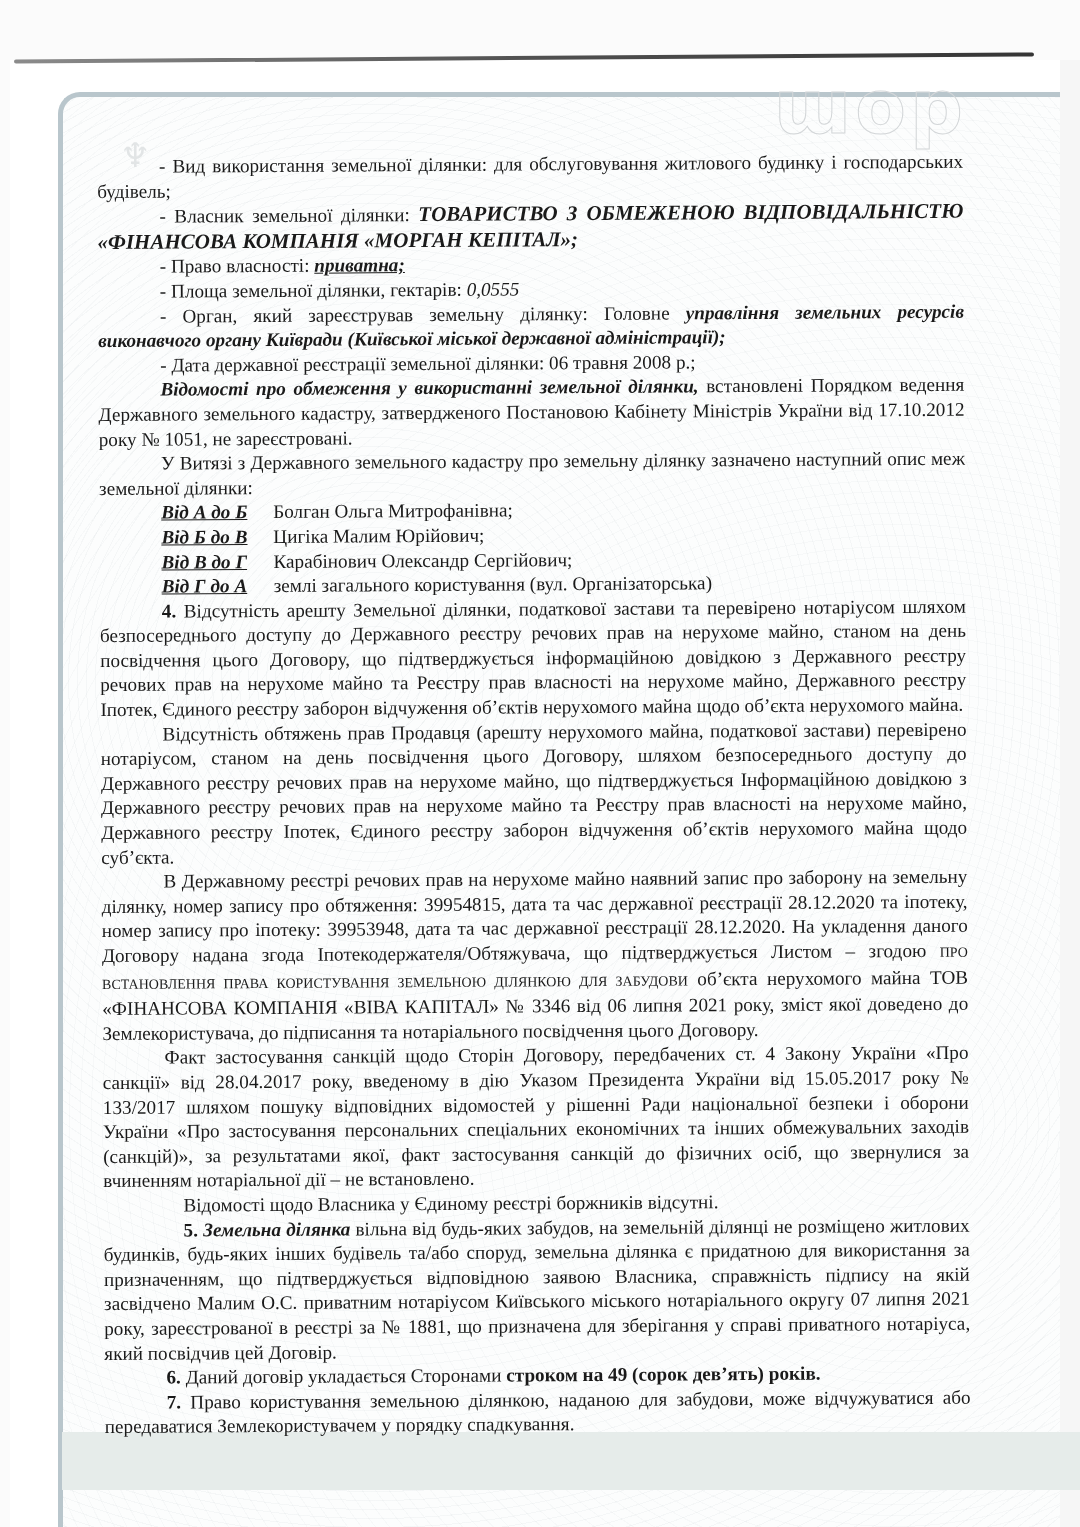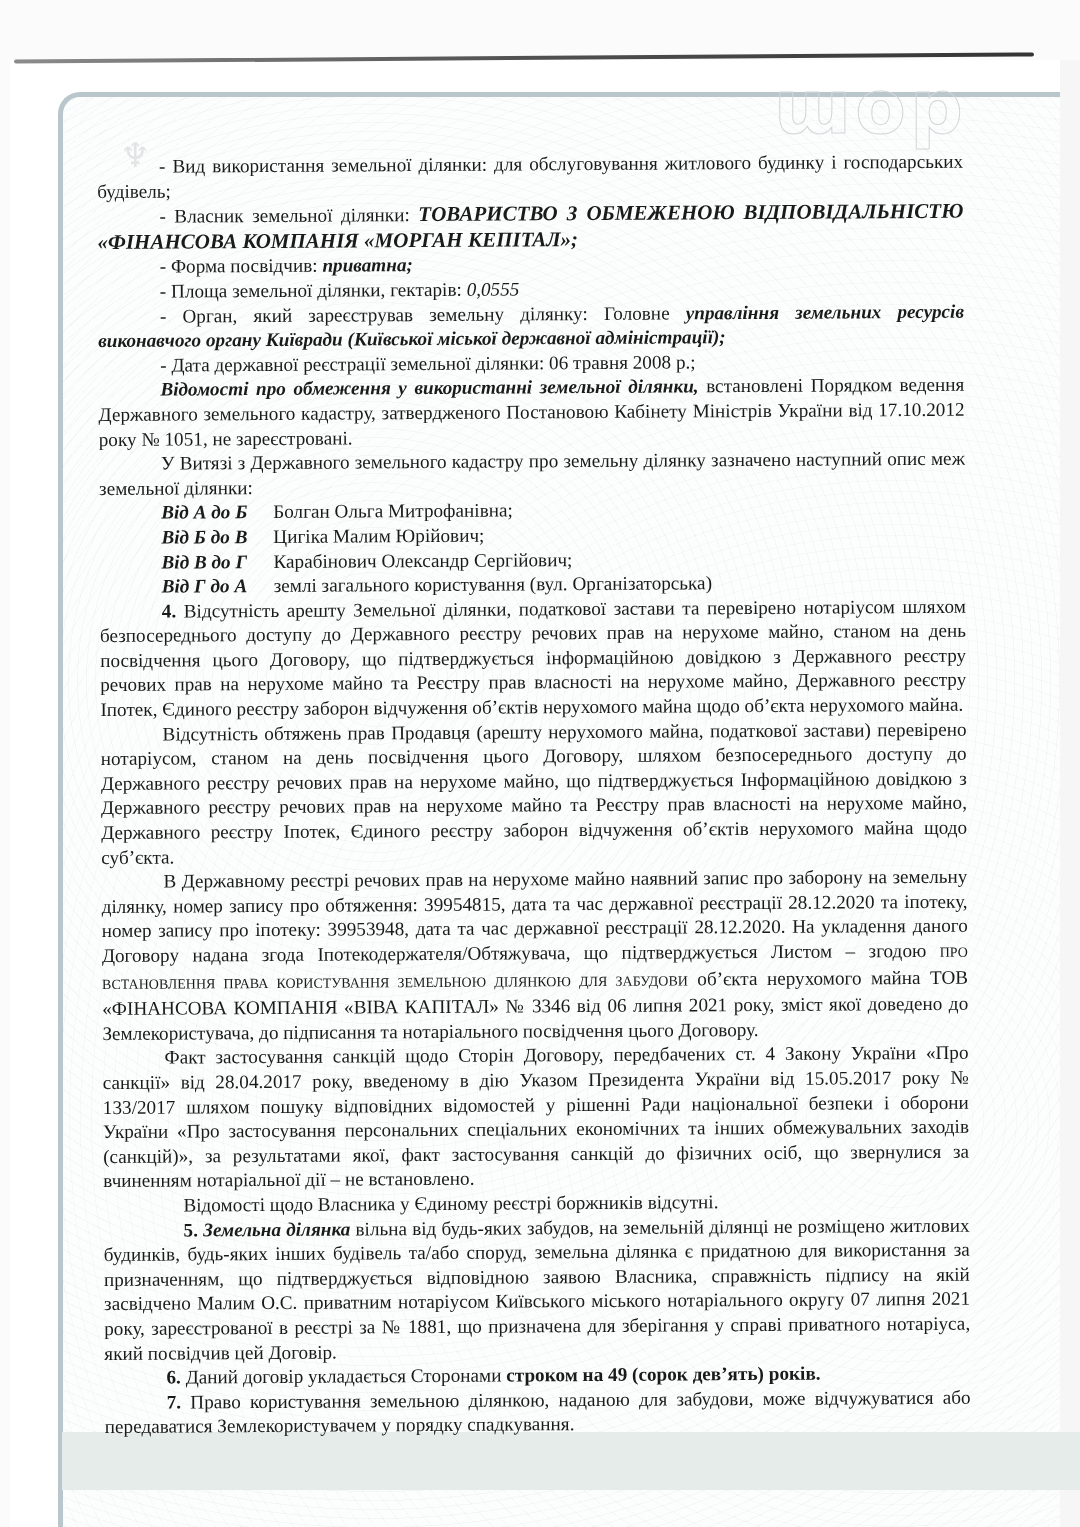--- a/index.html
+++ b/index.html
@@ -46,41 +46,41 @@
   .text {
     position: absolute; left: 97px; top: 155px; width: 866px;
     font-size: 19.2px; line-height: 24.6px; text-align: justify;
     transform: rotate(-0.35deg); transform-origin: left top;
   }
   .text p { margin: 0; }
   .ind { text-indent: 62px; }
   .ind2 { text-indent: 80px; }
   .b { font-weight: bold; }
   .i { font-style: italic; }
-  .u { }
+  .u { text-decoration: underline; }
   .big { font-size: 21px; font-weight: bold; }
   .sc { font-size: 14px; }
   .bnd { display: flex; padding-left: 62px; }
-  .bnd .lbl { font-weight: bold; font-style: italic; width: 112px; flex: none; }
+  .bnd .lbl { font-weight: bold; font-style: italic; width: 112px; flex: none; text-decoration: underline; }
 </style>
 </head>
 <body>
 
 <div class="page"></div>
 <div class="scan-top-edge"></div>
 <div class="blank-form"></div>
 <div class="right-strip"></div>
 <div class="trident">♆</div>
 <div class="watermark">dom</div>
 <div class="bottom-band"></div>
 
 <div class="text">
   <p class="ind">-  Вид використання земельної ділянки: для обслуговування житлового будинку і господарських будівель;</p>
   <p class="ind"><span>-  Власник земельної ділянки: </span><span class="big i" style="font-style:italic">ТОВАРИСТВО З ОБМЕЖЕНОЮ ВІДПОВІДАЛЬНІСТЮ «ФІНАНСОВА КОМПАНІЯ «МОРГАН КЕПІТАЛ»;</span></p>
-  <p class="ind"><span>- Форма посвідчив: </span><span class="b i u">приватна;</span></p>
+  <p class="ind"><span>- Право власності: </span><span class="b i u">приватна;</span></p>
   <p class="ind"><span>-  Площа земельної ділянки, гектарів: </span><span class="i">0,0555</span></p>
   <p class="ind"><span>-  Орган, який зареєстрував земельну ділянку: Головне </span><span class="b i">управління земельних ресурсів виконавчого органу Київради (Київської міської державної адміністрації);</span></p>
   <p class="ind">- Дата державної реєстрації земельної ділянки: 06 травня 2008 р.;</p>
   <p class="ind"><span class="b i">Відомості про обмеження у використанні земельної ділянки,</span><span> встановлені Порядком ведення Державного земельного кадастру, затвердженого Постановою Кабінету Міністрів України від 17.10.2012 року № 1051, не зареєстровані.</span></p>
   <p class="ind">У Витязі з Державного земельного кадастру про земельну ділянку зазначено наступний опис меж земельної ділянки:</p>
 
   <div class="bnd">
       <span class="lbl">Від А до Б</span>
       <span>Болган Ольга Митрофанівна;</span>
     </div>

